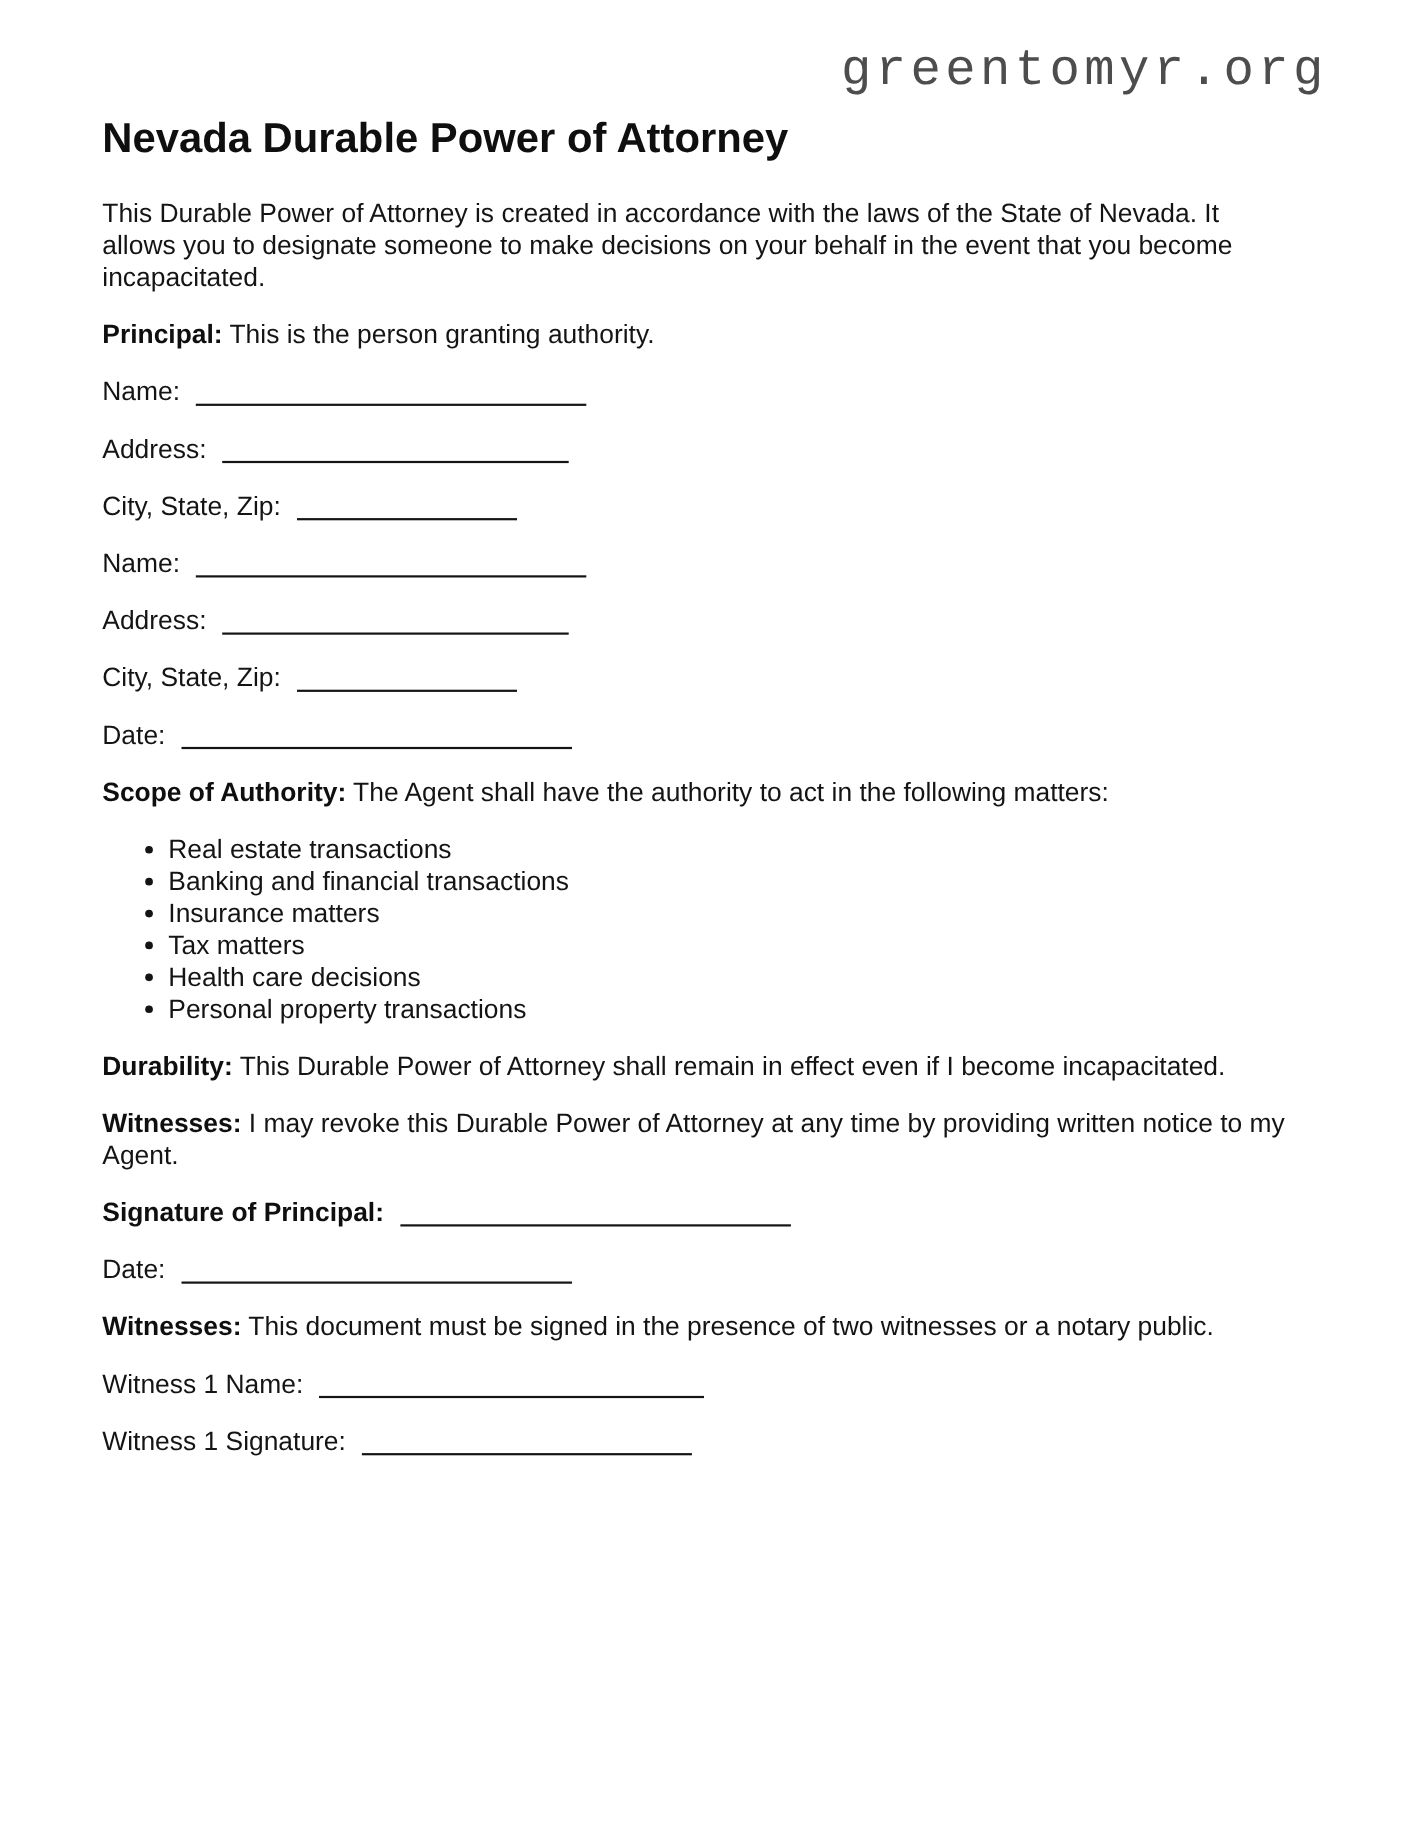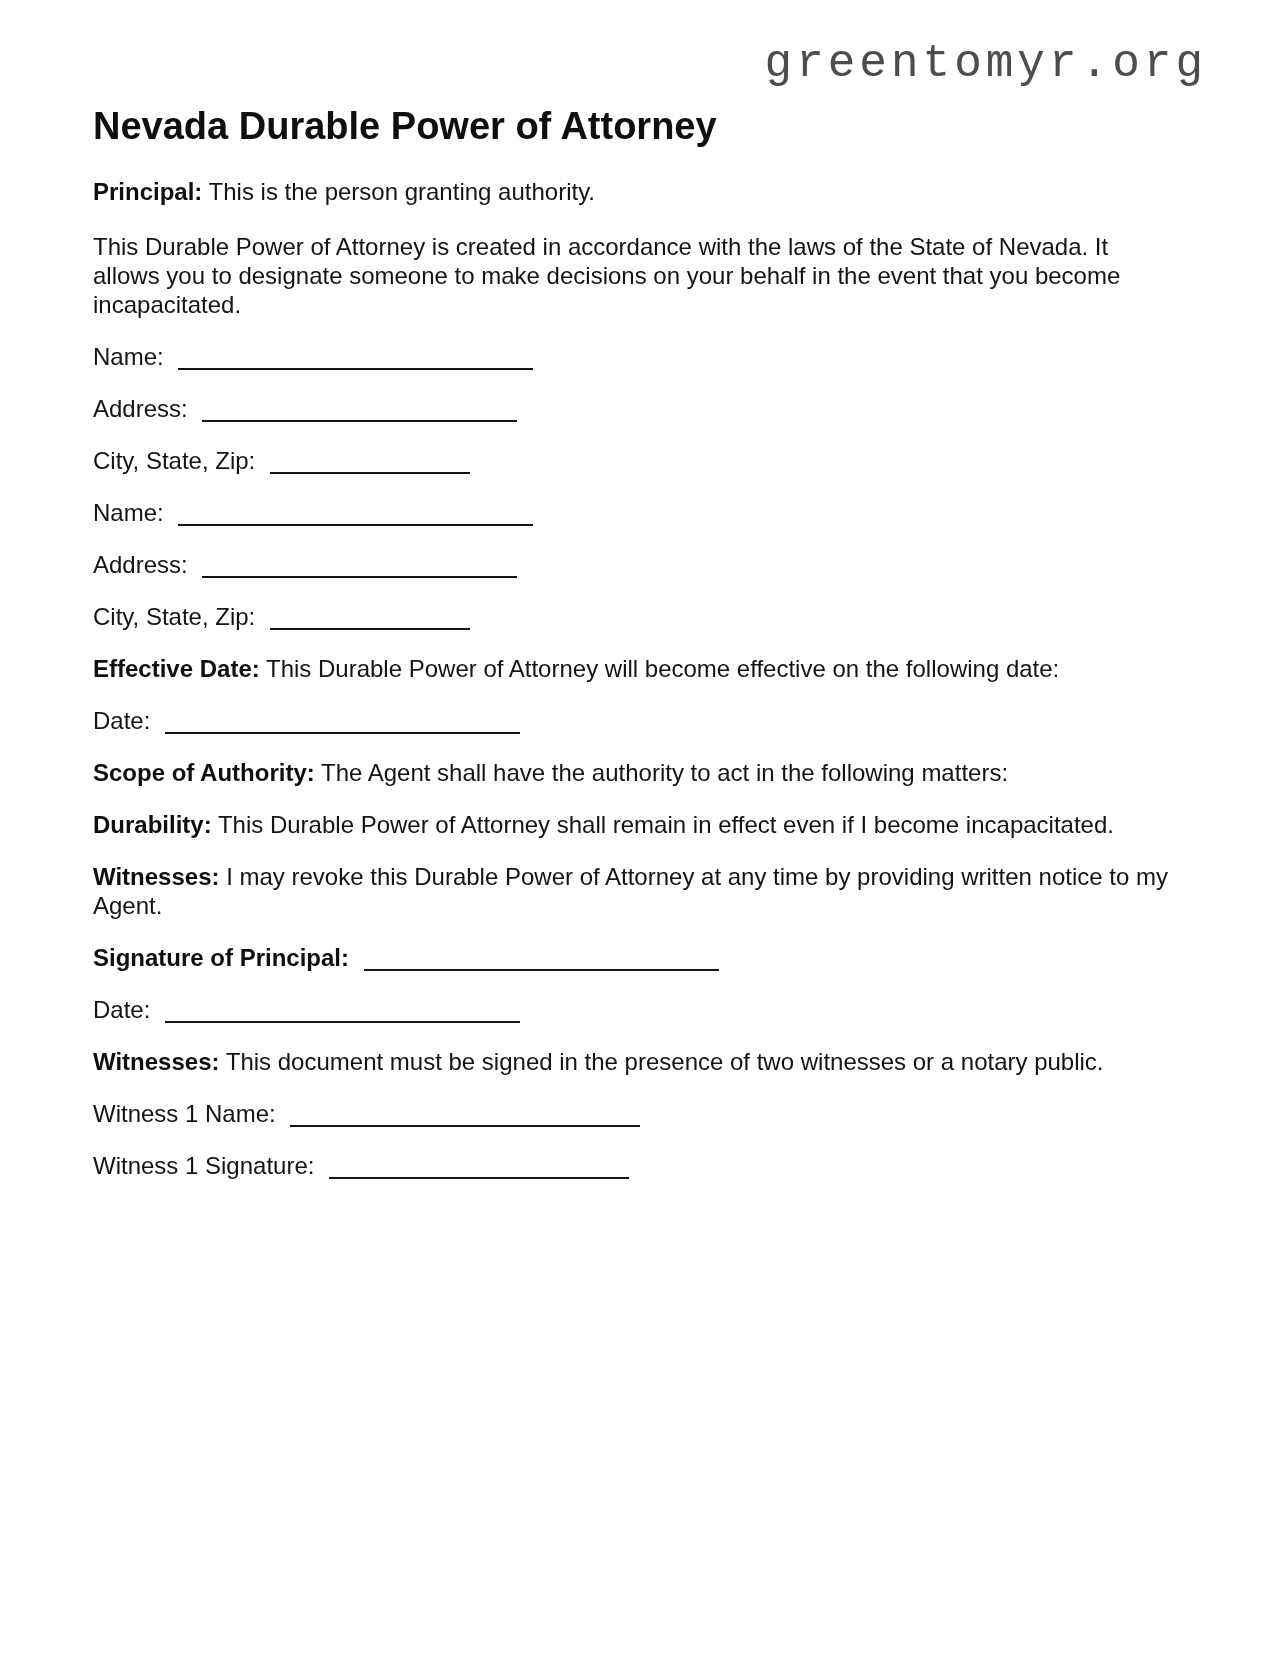--- a/index.html
+++ b/index.html
@@ -62,26 +62,26 @@
 <body>
 
 <div class="page">
 
   <div class="logo">greentomyr.org</div>
 
   <h1 class="doc-title">Nevada Durable Power of Attorney</h1>
 
   <div class="content">
 
+    <p class="para intro">This Durable Power of Attorney is created in accordance with the laws of the State of Nevada. It allows you to designate someone to make decisions on your behalf in the event that you become incapacitated.</p>
+
     <p class="para">
       <span class="label-bold">Principal:</span>
       <span>This is the person granting authority.</span>
     </p>
-
-    <p class="para intro">This Durable Power of Attorney is created in accordance with the laws of the State of Nevada. It allows you to designate someone to make decisions on your behalf in the event that you become incapacitated.</p>
 
     <p class="para">
       <span>Name:</span>
       <span class="blank w355"></span>
     </p>
 
     <p class="para">
       <span>Address:</span>
       <span class="blank w315"></span>
     </p>
@@ -100,35 +100,39 @@
     <p class="para">
       <span>Address:</span>
       <span class="blank w315"></span>
     </p>
 
     <p class="para">
       <span>City, State, Zip:</span>
       <span class="blank w200"></span>
     </p>
 
-    <p class="para">
-      <span class="label-bold">Effective Date:</span>
-      <span>This Durable Power of Attorney will become effective on the following date:</span>
-    </p>
 
     <p class="para">
       <span>Date:</span>
       <span class="blank w355"></span>
     </p>
 
     <p class="para">
       <span class="label-bold">Scope of Authority:</span>
       <span>The Agent shall have the authority to act in the following matters:</span>
     </p>
 
+    <ul class="scope-list">
+      <li>Real estate transactions</li>
+      <li>Banking and financial transactions</li>
+      <li>Insurance matters</li>
+      <li>Tax matters</li>
+      <li>Health care decisions</li>
+      <li>Personal property transactions</li>
+    </ul>
 
     <p class="para">
       <span class="label-bold">Durability:</span>
       <span>This Durable Power of Attorney shall remain in effect even if I become incapacitated.</span>
     </p>
 
     <p class="para">
       <span class="label-bold">Witnesses:</span>
       <span>I may revoke this Durable Power of Attorney at any time by providing written notice to my Agent.</span>
     </p>

